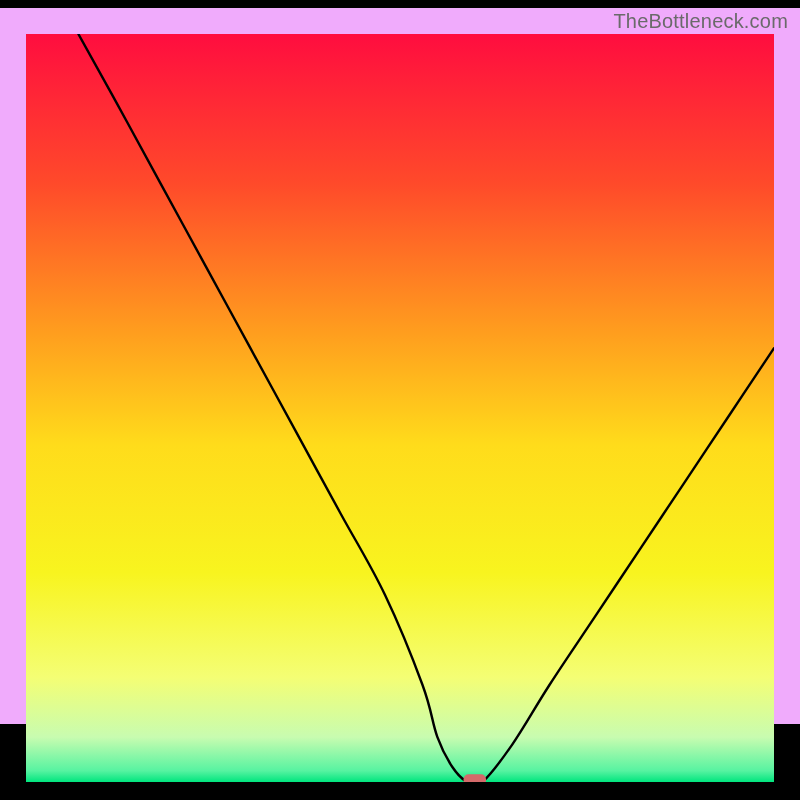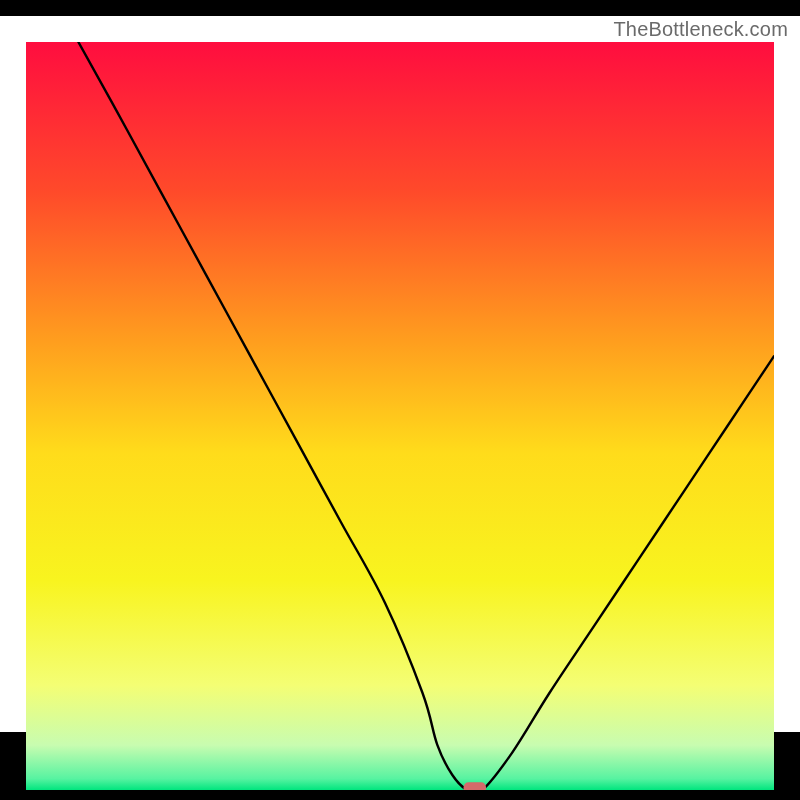--- a/index.html
+++ b/index.html
@@ -7,24 +7,24 @@
     padding: 0;
     width: 800px;
     height: 800px;
     background: #000;
     overflow: hidden;
     font-family: Arial, Helvetica, sans-serif;
   }
   .frame {
     position: absolute;
     left: 0;
-    top: 16px;
+    top: 8px;
     width: 800px;
     height: 716px;
-    background: #ffffff;
+    background: #f0abfc;
   }
   .watermark {
     position: absolute;
     top: 2px;
     right: 12px;
     color: #6a6a6a;
     font-size: 20px;
     font-weight: 500;
     letter-spacing: 0.2px;
     z-index: 5;

